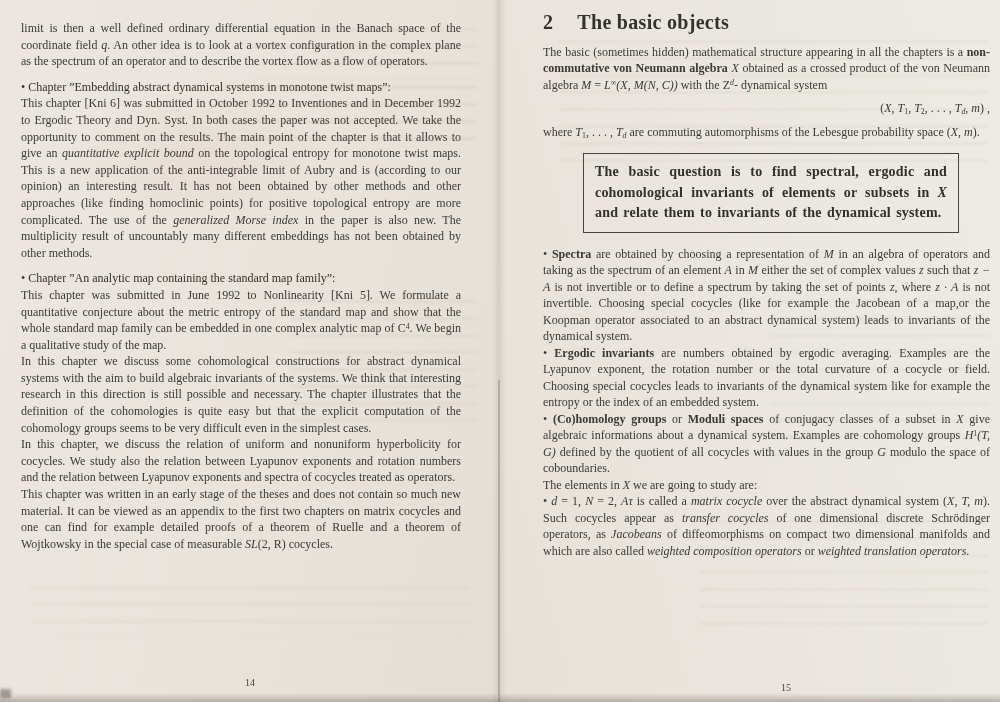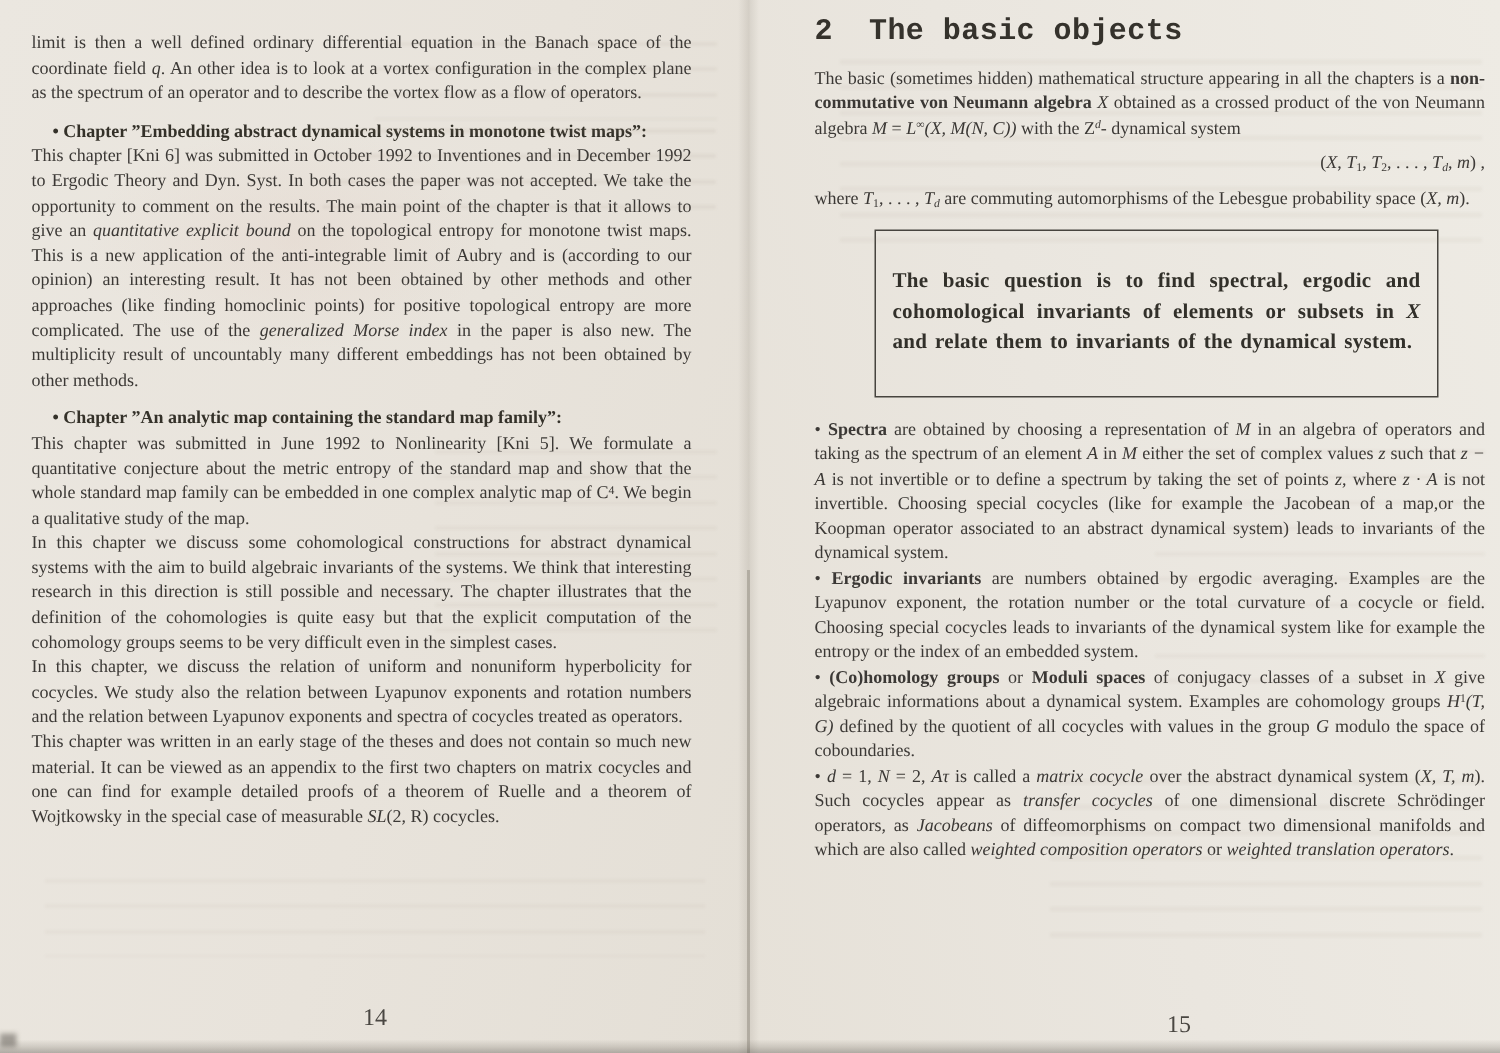--- a/index.html
+++ b/index.html
@@ -12,40 +12,40 @@
   .page{position:absolute;top:0;height:702px;}
   .page-left{left:0;width:500px;background:linear-gradient(105deg,#ebe7e0 0%,#e8e3db 55%,#e4dfd6 100%);}
   .page-right{left:500px;width:500px;background:linear-gradient(255deg,#eeebe4 0%,#eae6df 55%,#e6e1d8 100%);}
 
   .textcol{position:absolute;text-align:justify;}
   .textcol-left{left:21px;top:20px;width:440px;font-size:12px;line-height:16.6px;}
   .textcol-right{left:43px;top:12px;width:447px;font-size:12px;line-height:16.5px;}
 
   p{margin:0;}
   .mt{margin-top:9px;}
-  .chapter-heading{font-weight:bold;color:#343129;margin-left:14px;}
+  .chapter-heading{font-weight:normal;color:#343129;}
   .bullet{}
   .it{font-style:italic;}
   .bf{font-weight:bold;}
   sup{font-size:65%;line-height:0;position:relative;top:-0.45em;vertical-align:baseline;}
   sub{font-size:65%;line-height:0;position:relative;top:0.3em;vertical-align:baseline;}
 
-  .section-title{margin:2px 0 13px 0;font-size:20px;font-weight:bold;color:#35322c;letter-spacing:0.3px;font-family:Liberation Mono, monospace;}
+  .section-title{margin:2px 0 13px 0;font-size:20px;font-weight:bold;color:#35322c;letter-spacing:0.3px;}
   .section-title .secnum{margin-right:24px;}
 
   .equation{text-align:right;margin:7px 0;}
 
   .qbox{
     border:1.6px solid #47443f;
-    margin:13px 0 13px 40px;width:352px;padding:24px 11px;
+    margin:13px 0 13px 40px;width:352px;padding:8px 11px;
     font-weight:bold;font-size:14px;line-height:20.5px;
     text-align:justify;letter-spacing:0.2px;word-spacing:1.5px;color:#32302a;
   }
 
-  .pagenum{position:absolute;left:0;width:100%;text-align:center;font-size:16px;color:#4a4742;}
+  .pagenum{position:absolute;left:0;width:100%;text-align:center;font-size:10px;color:#4a4742;}
   .pagenum-left{bottom:14px;}
   .pagenum-right{bottom:9px;padding-left:36px;}
 
   
   .ghost{
     position:absolute;pointer-events:none;filter:blur(1.1px);opacity:0.55;
     background:repeating-linear-gradient(180deg,
       rgba(148,134,114,0.15) 0px, rgba(148,134,114,0.15) 2.6px,
       rgba(0,0,0,0) 2.6px, rgba(0,0,0,0) 17px);
   }
@@ -90,20 +90,21 @@
 <div class="page page-right">
   <div class="textcol textcol-right">
     <h2 class="section-title"><span class="secnum">2</span><span>The basic objects</span></h2>
     <p><span>The basic (sometimes hidden) mathematical structure appearing in all the chapters is a </span><span class="bf">non-commutative von Neumann algebra</span><span> </span><span class="it">X</span><span> obtained as a crossed product of the von Neumann algebra </span><span class="it">M</span><span> = </span><span class="it">L</span><sup>∞</sup><span class="it">(X, M(N, C))</span><span> with the Z</span><sup class="it">d</sup><span>- dynamical system</span></p>
     <p class="equation"><span>(</span><span class="it">X</span><span>, </span><span class="it">T</span><sub>1</sub><span>, </span><span class="it">T</span><sub>2</sub><span>, . . . , </span><span class="it">T</span><sub class="it">d</sub><span>, </span><span class="it">m</span><span>) ,</span></p>
     <p><span>where </span><span class="it">T</span><sub>1</sub><span>, . . . , </span><span class="it">T</span><sub class="it">d</sub><span> are commuting automorphisms of the Lebesgue probability space (</span><span class="it">X, m</span><span>).</span></p>
     <div class="qbox"><span>The basic question is to find spectral, ergodic and cohomological invariants of elements or subsets in </span><span class="it">X</span><span> and relate them to invariants of the dynamical system.</span></div>
     <p class="bullet"><span>• </span><span class="bf">Spectra</span><span> are obtained by choosing a representation of </span><span class="it">M</span><span> in an algebra of operators and taking as the spectrum of an element </span><span class="it">A</span><span> in </span><span class="it">M</span><span> either the set of complex values </span><span class="it">z</span><span> such that </span><span class="it">z − A</span><span> is not invertible or to define a spectrum by taking the set of points </span><span class="it">z</span><span>, where </span><span class="it">z · A</span><span> is not invertible. Choosing special cocycles (like for example the Jacobean of a map,or the Koopman operator associated to an abstract dynamical system) leads to invariants of the dynamical system.</span></p>
     <p class="bullet"><span>• </span><span class="bf">Ergodic invariants</span><span> are numbers obtained by ergodic averaging. Examples are the Lyapunov exponent, the rotation number or the total curvature of a cocycle or field. Choosing special cocycles leads to invariants of the dynamical system like for example the entropy or the index of an embedded system.</span></p>
     <p class="bullet"><span>• </span><span class="bf">(Co)homology groups</span><span> or </span><span class="bf">Moduli spaces</span><span> of conjugacy classes of a subset in </span><span class="it">X</span><span> give algebraic informations about a dynamical system. Examples are cohomology groups </span><span class="it">H</span><sup>1</sup><span class="it">(T, G)</span><span> defined by the quotient of all cocycles with values in the group </span><span class="it">G</span><span> modulo the space of coboundaries.</span></p>
+    <p class="bullet"><span>The elements in </span><span class="it">X</span><span> we are going to study are:</span></p>
     <p class="bullet"><span>• </span><span class="it">d</span><span> = 1, </span><span class="it">N</span><span> = 2, </span><span class="it">Aτ</span><span> is called a </span><span class="it">matrix cocycle</span><span> over the abstract dynamical system (</span><span class="it">X, T, m</span><span>). Such cocycles appear as </span><span class="it">transfer cocycles</span><span> of one dimensional discrete Schrödinger operators, as </span><span class="it">Jacobeans</span><span> of diffeomorphisms on compact two dimensional manifolds and which are also called </span><span class="it">weighted composition operators</span><span> or </span><span class="it">weighted translation operators</span><span>.</span></p>
   </div>
   <div class="pagenum pagenum-right">15</div>
 </div>
 
 <div class="ghost g1"></div>
 <div class="ghost g2"></div>
 <div class="ghost g3"></div>
 <div class="ghost g4"></div>
 <div class="ghost g5"></div>

